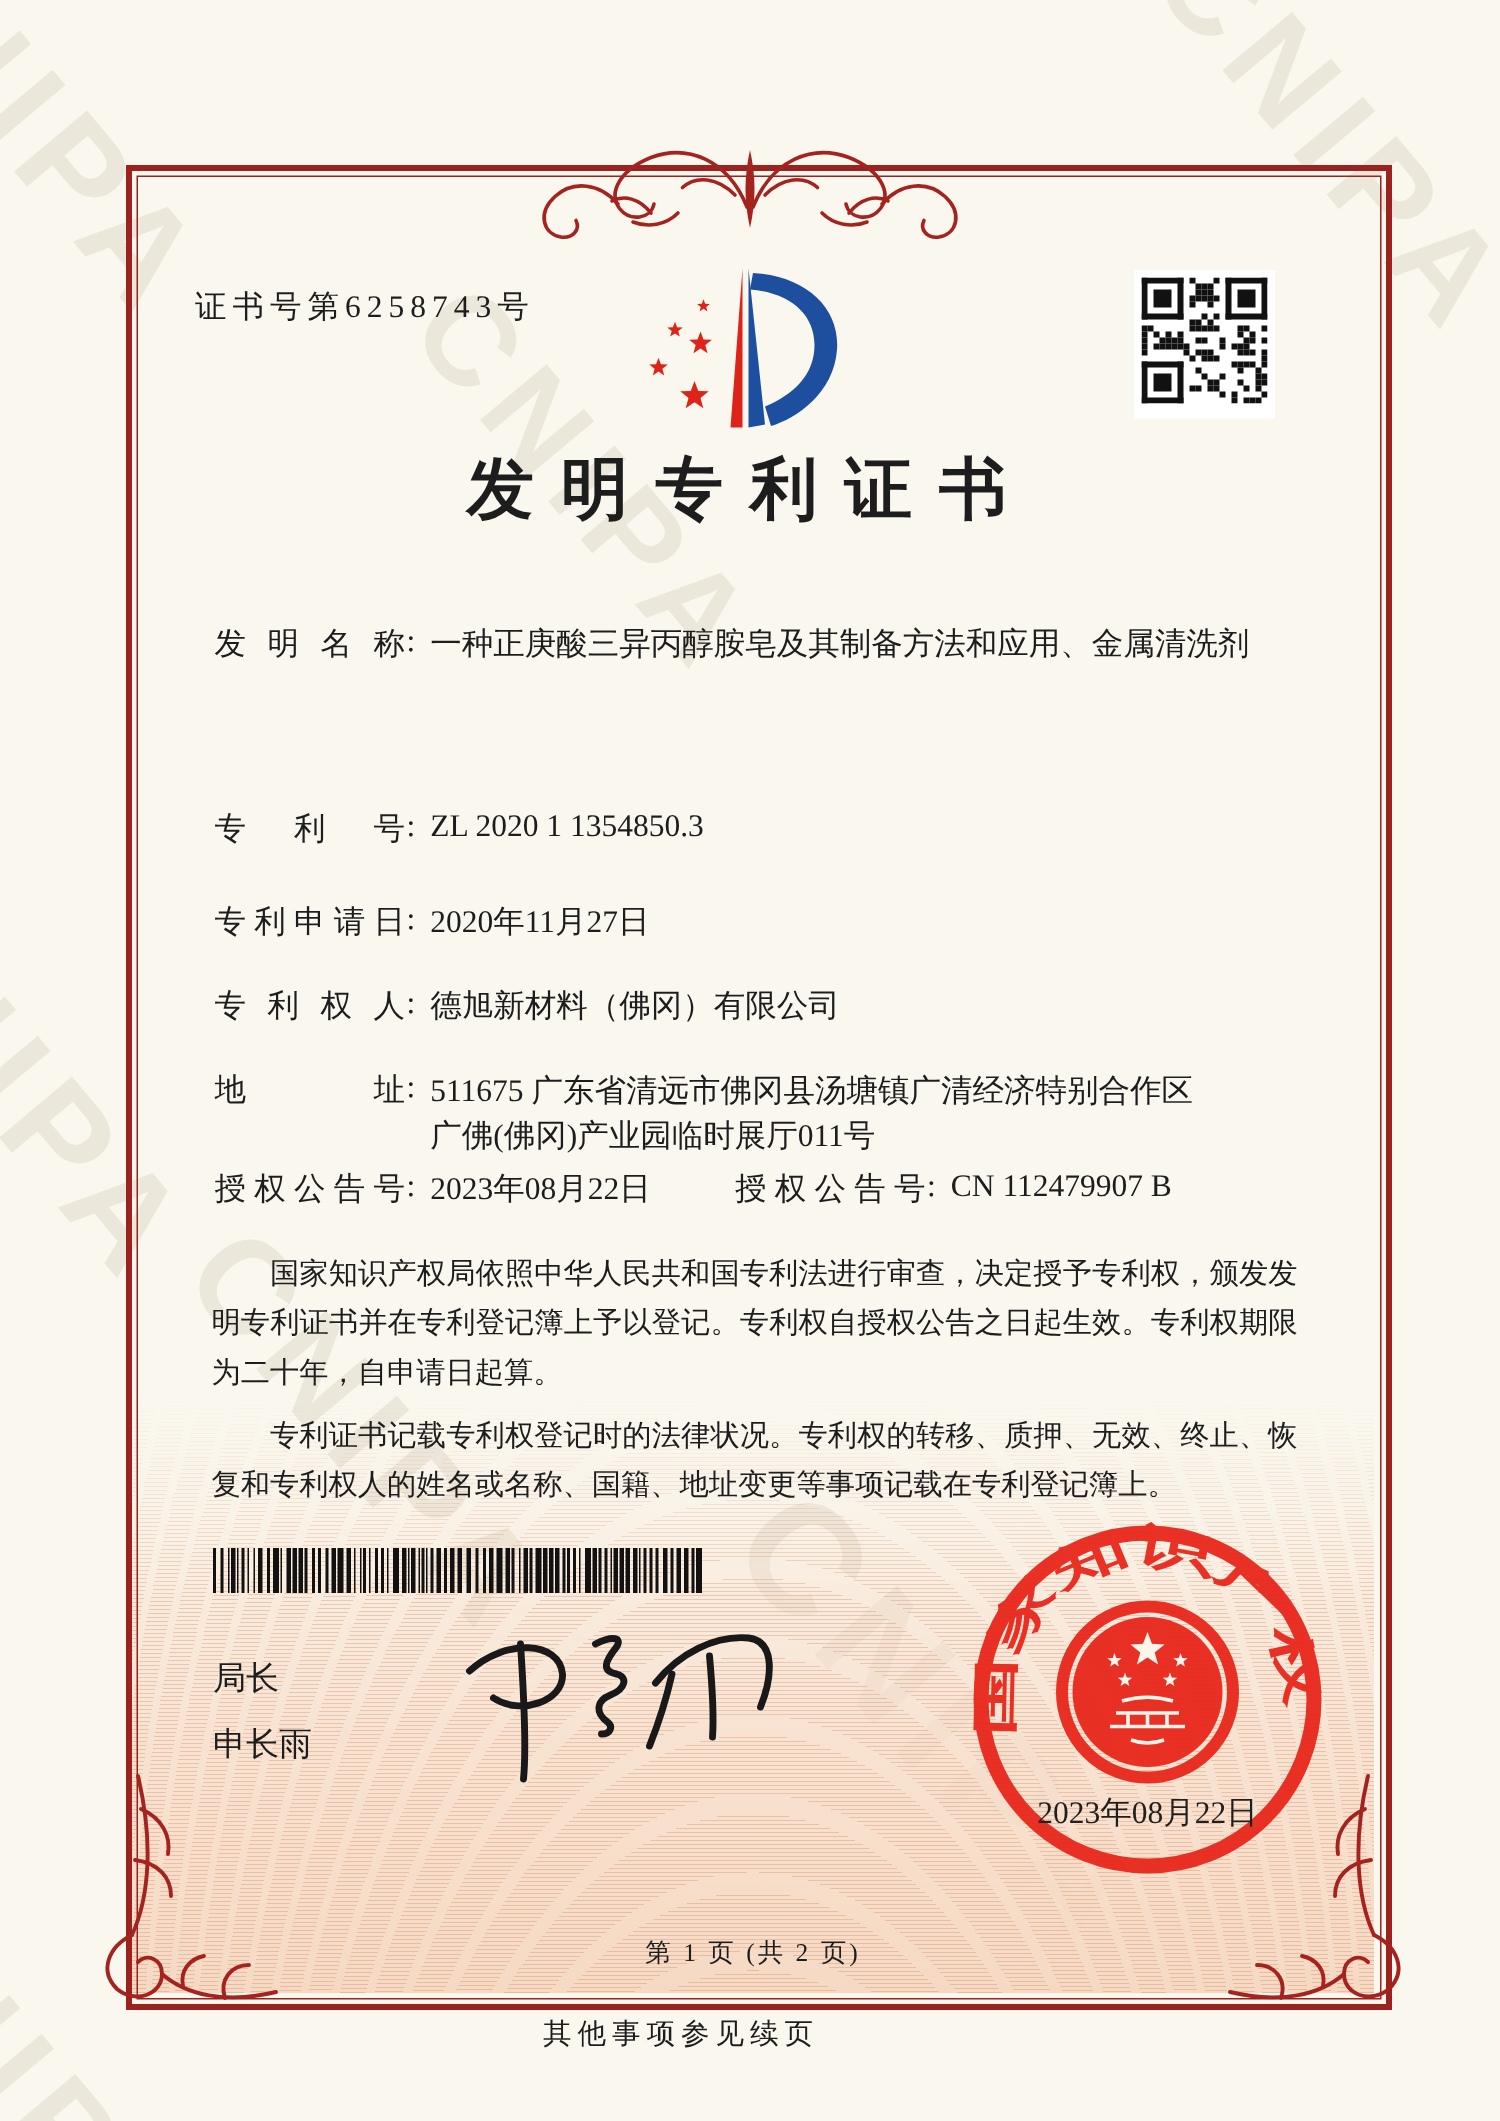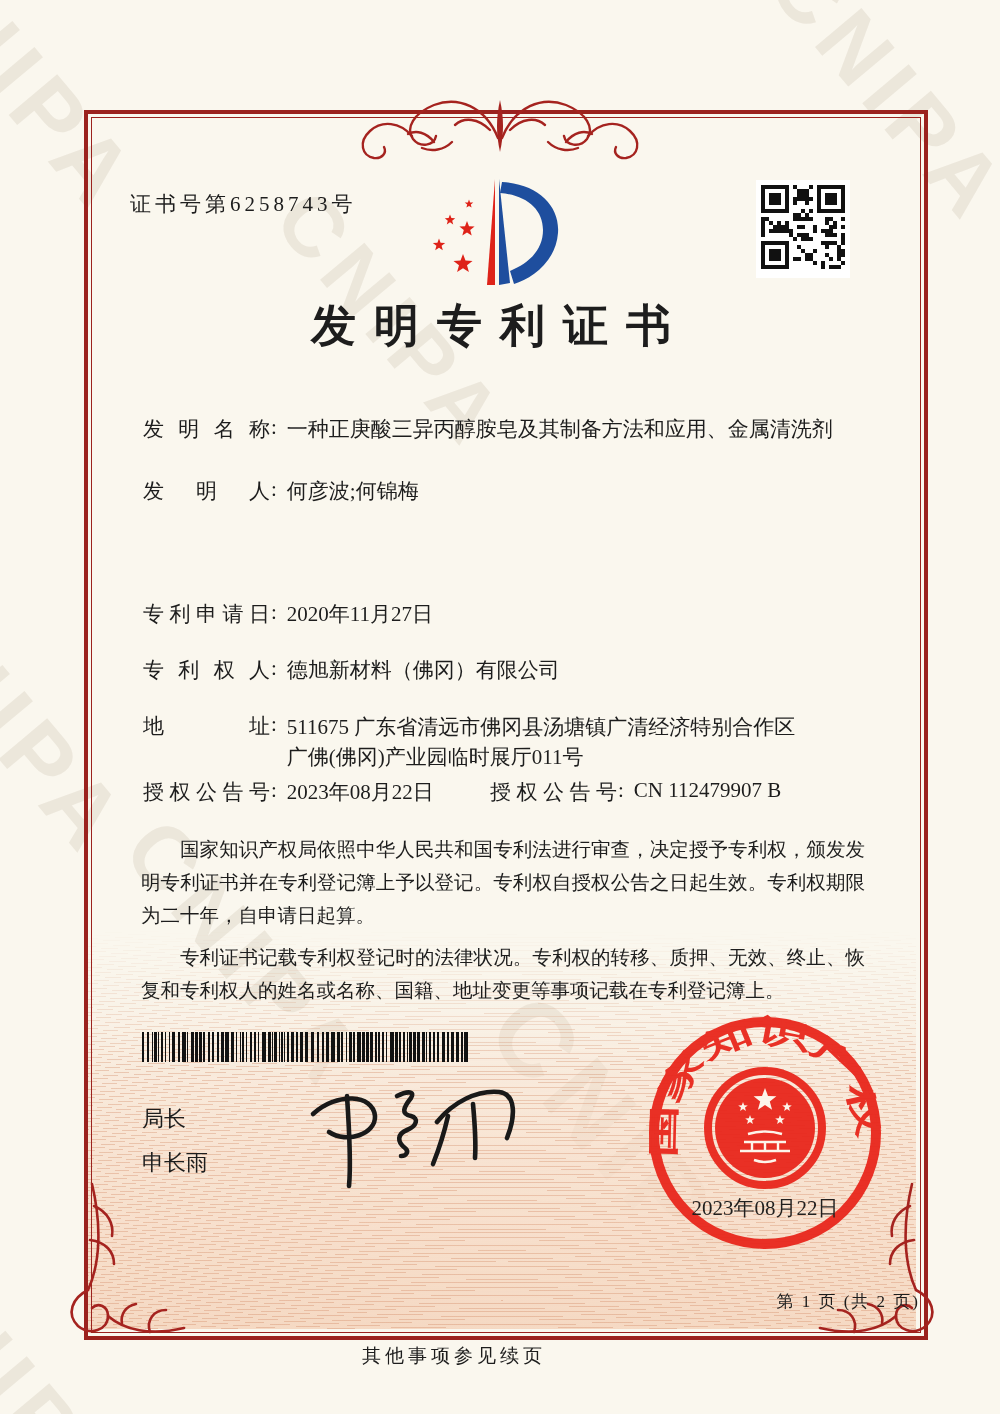--- a/index.html
+++ b/index.html
@@ -51,21 +51,21 @@
   .legal{position:absolute;left:141px;top:833px;width:724px;font-size:19.5px;
     line-height:33px;text-align:justify;}
   .legal p{margin:0 0 9px 0;text-indent:2em;}
   .barcode{position:absolute;left:142px;top:1032px;}
   .sig-title{position:absolute;left:142px;top:1104px;font-size:22px;
     font-family:"Liberation Sans","DejaVu Sans",sans-serif;}
   .sig-name{position:absolute;left:142px;top:1148px;font-size:22px;
     font-family:"Liberation Sans","DejaVu Sans",sans-serif;text-align:right;}
   .signature{position:absolute;left:285px;top:1066px;}
   .seal{position:absolute;left:644px;top:1012px;mix-blend-mode:multiply;opacity:.95;}
-  .page-num{position:absolute;left:84px;top:1290px;width:836px;text-align:right;
+  .page-num{position:absolute;left:84px;top:1290px;width:836px;text-align:center;
     font-size:17px;letter-spacing:2px;}
   .note{position:absolute;left:0;top:1343px;width:908px;text-align:center;
     font-size:19px;letter-spacing:4px;}
 </style>
 </head>
 <body>
 
 <span class="wm" style="left:-52px;top:-88px;font-size:92px;">CNIPA</span>
 <span class="wm" style="left:826px;top:-66px;font-size:88px;">CNIPA</span>
 <span class="wm" style="left:330px;top:172px;font-size:84px;">CNIPA</span>
@@ -265,22 +265,22 @@
         <rect x="24" y="56" width="4" height="28" fill="#111"></rect>
         <rect x="8" y="64" width="12" height="12" fill="#111"></rect>
       </svg>
   </div>
 
   <div class="title">发明专利证书</div>
 
   <div class="frow" style="top:415px;">
     <span class="flabel">发明名称</span><span class="colon">:</span><span class="fvalue">一种正庚酸三异丙醇胺皂及其制备方法和应用、金属清洗剂</span>
   </div>
-  <div class="frow" style="top:477px;">
-    <span class="flabel">发明人</span><span class="colon">:</span><span class="fvalue">何彦波;何锦梅</span>
+  <div class="frow" style="top:538px;">
+    <span class="flabel">专利号</span><span class="colon">:</span><span class="fvalue">ZL 2020 1 1354850.3</span>
   </div>
   <div class="frow" style="top:600px;">
     <span class="flabel">专利申请日</span><span class="colon">:</span><span class="fvalue">2020年11月27日</span>
   </div>
   <div class="frow" style="top:656px;">
     <span class="flabel">专利权人</span><span class="colon">:</span><span class="fvalue">德旭新材料（佛冈）有限公司</span>
   </div>
   <div class="frow wrap" style="top:712px;">
     <span class="flabel">地址</span><span class="colon">:</span><span class="fvalue">511675 广东省清远市佛冈县汤塘镇广清经济特别合作区广佛(佛冈)产业园临时展厅011号</span>
   </div>

